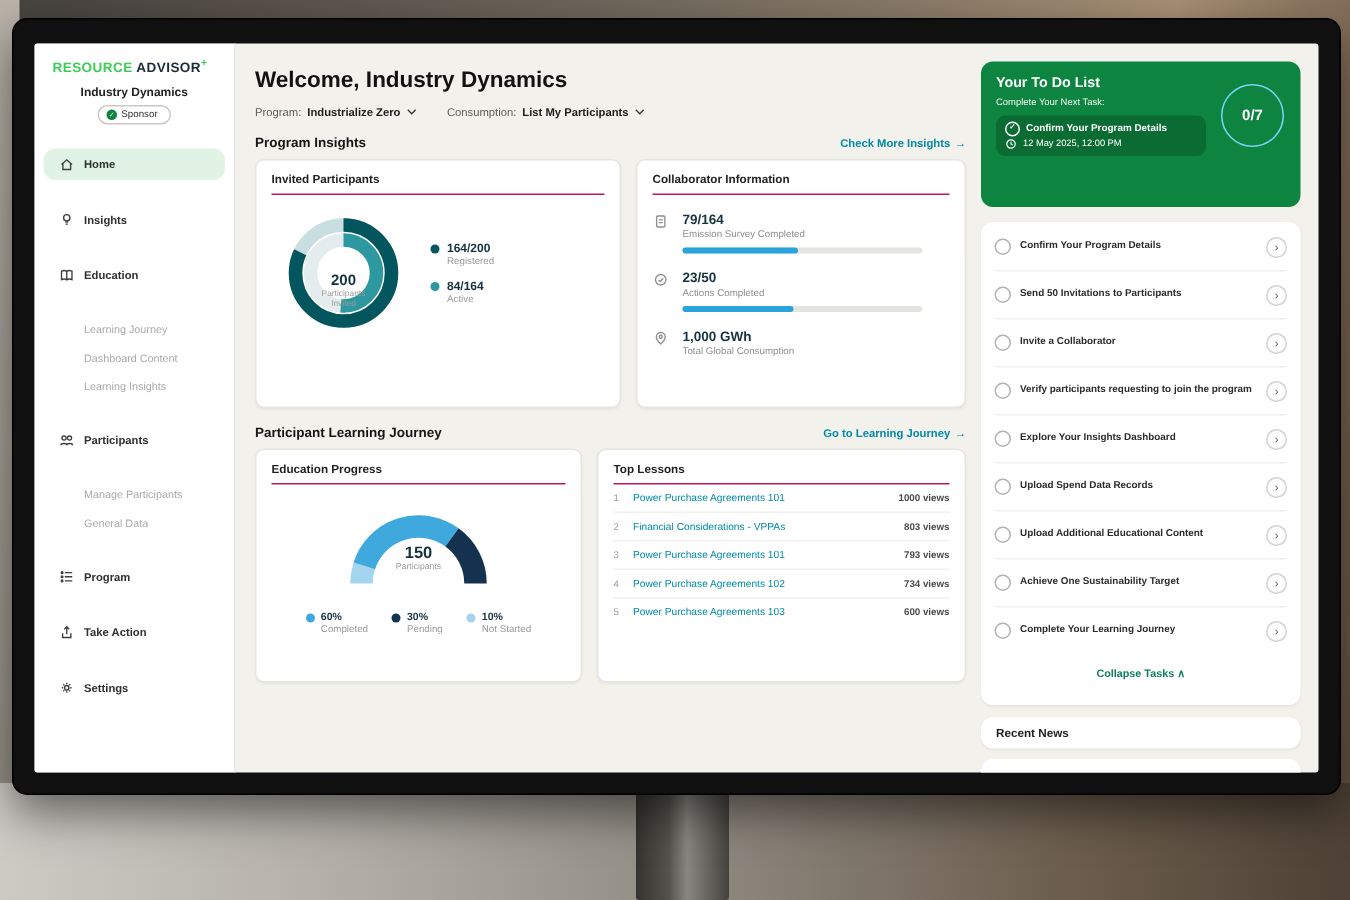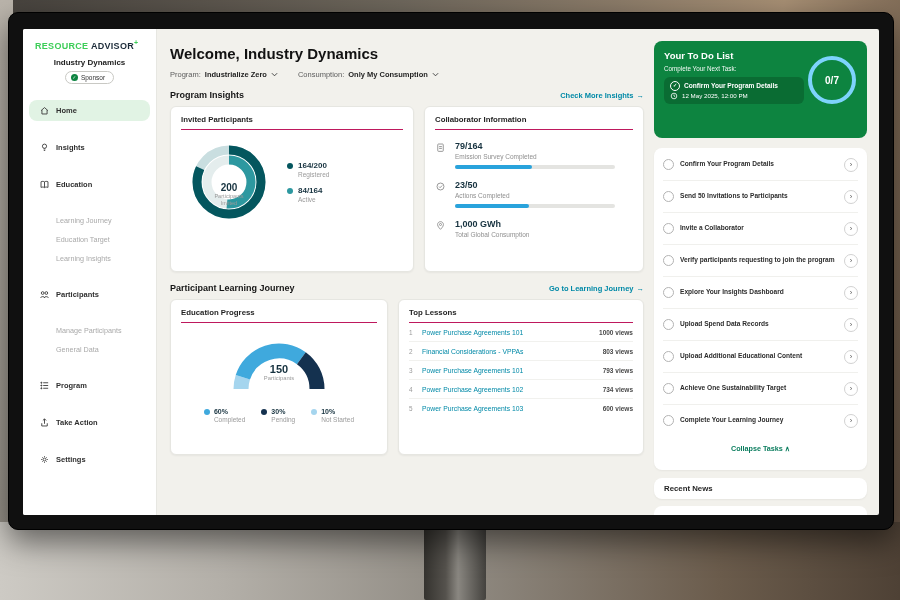--- a/index.html
+++ b/index.html
@@ -92,21 +92,21 @@
   .right{flex:1;padding:12px 12px 0 0;box-sizing:border-box;}
   .todo-card{position:relative;background:#0d8440;border-radius:8px;height:97px;padding:9px 10px;box-sizing:border-box;color:#fff;}
   .todo-title{font-size:9.5px;font-weight:bold;}
   .todo-sub{font-size:6.3px;margin-top:4px;opacity:.95;}
   .todo-next{background:#0a6c33;border-radius:6px;padding:4px 6px;margin-top:5px;width:128px;}
   .tn-row{display:flex;align-items:center;gap:4px;font-size:6.6px;font-weight:bold;line-height:1.5;}
   .tn-row.time{font-weight:normal;font-size:6.2px;}
   .check-circ{width:8px;height:8px;border:1px solid #fff;border-radius:50%;font-size:5px;
     display:flex;align-items:center;justify-content:center;flex:none;}
   .todo-ring{position:absolute;right:11px;top:15px;width:40px;height:40px;border-radius:50%;
-    border:4px solid #7dd3fc;display:flex;align-items:center;justify-content:center;
+    border:1px solid #7dd3fc;display:flex;align-items:center;justify-content:center;
     font-size:10px;font-weight:bold;color:#fff;}
   .task-card{background:#fff;border-radius:8px;margin-top:10px;padding:1px 9px;height:322px;
     box-sizing:border-box;box-shadow:0 1px 2px rgba(0,0,0,.05);overflow:hidden;}
   .task-row{display:flex;align-items:center;gap:6px;padding:8.5px 0;border-bottom:1px solid #f0f0ed;}
   .task-check{width:9px;height:9px;border:1px solid #b3b3b3;border-radius:50%;flex:none;}
   .task-label{flex:1;font-size:6.6px;font-weight:bold;color:#2c2c2c;line-height:1.35;}
   .task-chev{width:12px;height:12px;border:1px solid #d2d2d2;border-radius:50%;flex:none;
     display:flex;align-items:center;justify-content:center;font-size:7.5px;color:#555;}
   .collapse-link{text-align:center;padding:8px 0;font-size:7.2px;font-weight:bold;color:#0b7d5e;cursor:pointer;}
   .news-bar{background:#fff;border-radius:8px;margin-top:8px;padding:6px 10px;font-size:7.8px;
@@ -159,21 +159,21 @@
               <svg class="ic" width="11" height="11" viewBox="0 0 12 12" fill="none" stroke="#3f3f3f" stroke-width="1">
                   <path d="M6 3.2 C5 2.4 3.4 2.4 2.2 3 V9.2 C3.4 8.6 5 8.6 6 9.4 C7 8.6 8.6 8.6 9.8 9.2 V3 C8.6 2.4 7 2.4 6 3.2 Z M6 3.2 V9.4"></path>
                 </svg>
             </span>
             <span>Education</span>
           </div>
           <div class="nav-item sub">
             <span>Learning Journey</span>
           </div>
           <div class="nav-item sub">
-            <span>Education Target</span>
+            <span>Dashboard Content</span>
           </div>
           <div class="nav-item sub">
             <span>Learning Insights</span>
           </div>
           <div class="nav-item">
             <span class="icon">
               <svg class="ic" width="11" height="11" viewBox="0 0 12 12" fill="none" stroke="#3f3f3f" stroke-width="1">
                   <circle cx="4" cy="4.4" r="1.5"></circle>
                   <circle cx="8" cy="4.4" r="1.5"></circle>
                   <path d="M1.8 9.6 C1.8 7.9 6.2 7.9 6.2 9.6 M5.8 9.6 C5.8 7.9 10.2 7.9 10.2 9.6"></path>
@@ -228,21 +228,21 @@
             <span>Program:</span>
             <span class="f-value">Industrialize Zero</span>
             <span>
                 <svg class="ic" width="7" height="5" viewBox="0 0 8 5" fill="none" stroke="#333" stroke-width="1">
                   <path d="M1 1 L4 4 L7 1"></path>
                 </svg>
               </span>
           </div>
           <div class="filter">
             <span>Consumption:</span>
-            <span class="f-value">Only My Consumption</span>
+            <span class="f-value">List My Participants</span>
             <span>
                 <svg class="ic" width="7" height="5" viewBox="0 0 8 5" fill="none" stroke="#333" stroke-width="1">
                   <path d="M1 1 L4 4 L7 1"></path>
                 </svg>
               </span>
           </div>
         </div>
 
         <div class="section-head">
           <div class="section-title">Program Insights</div>

